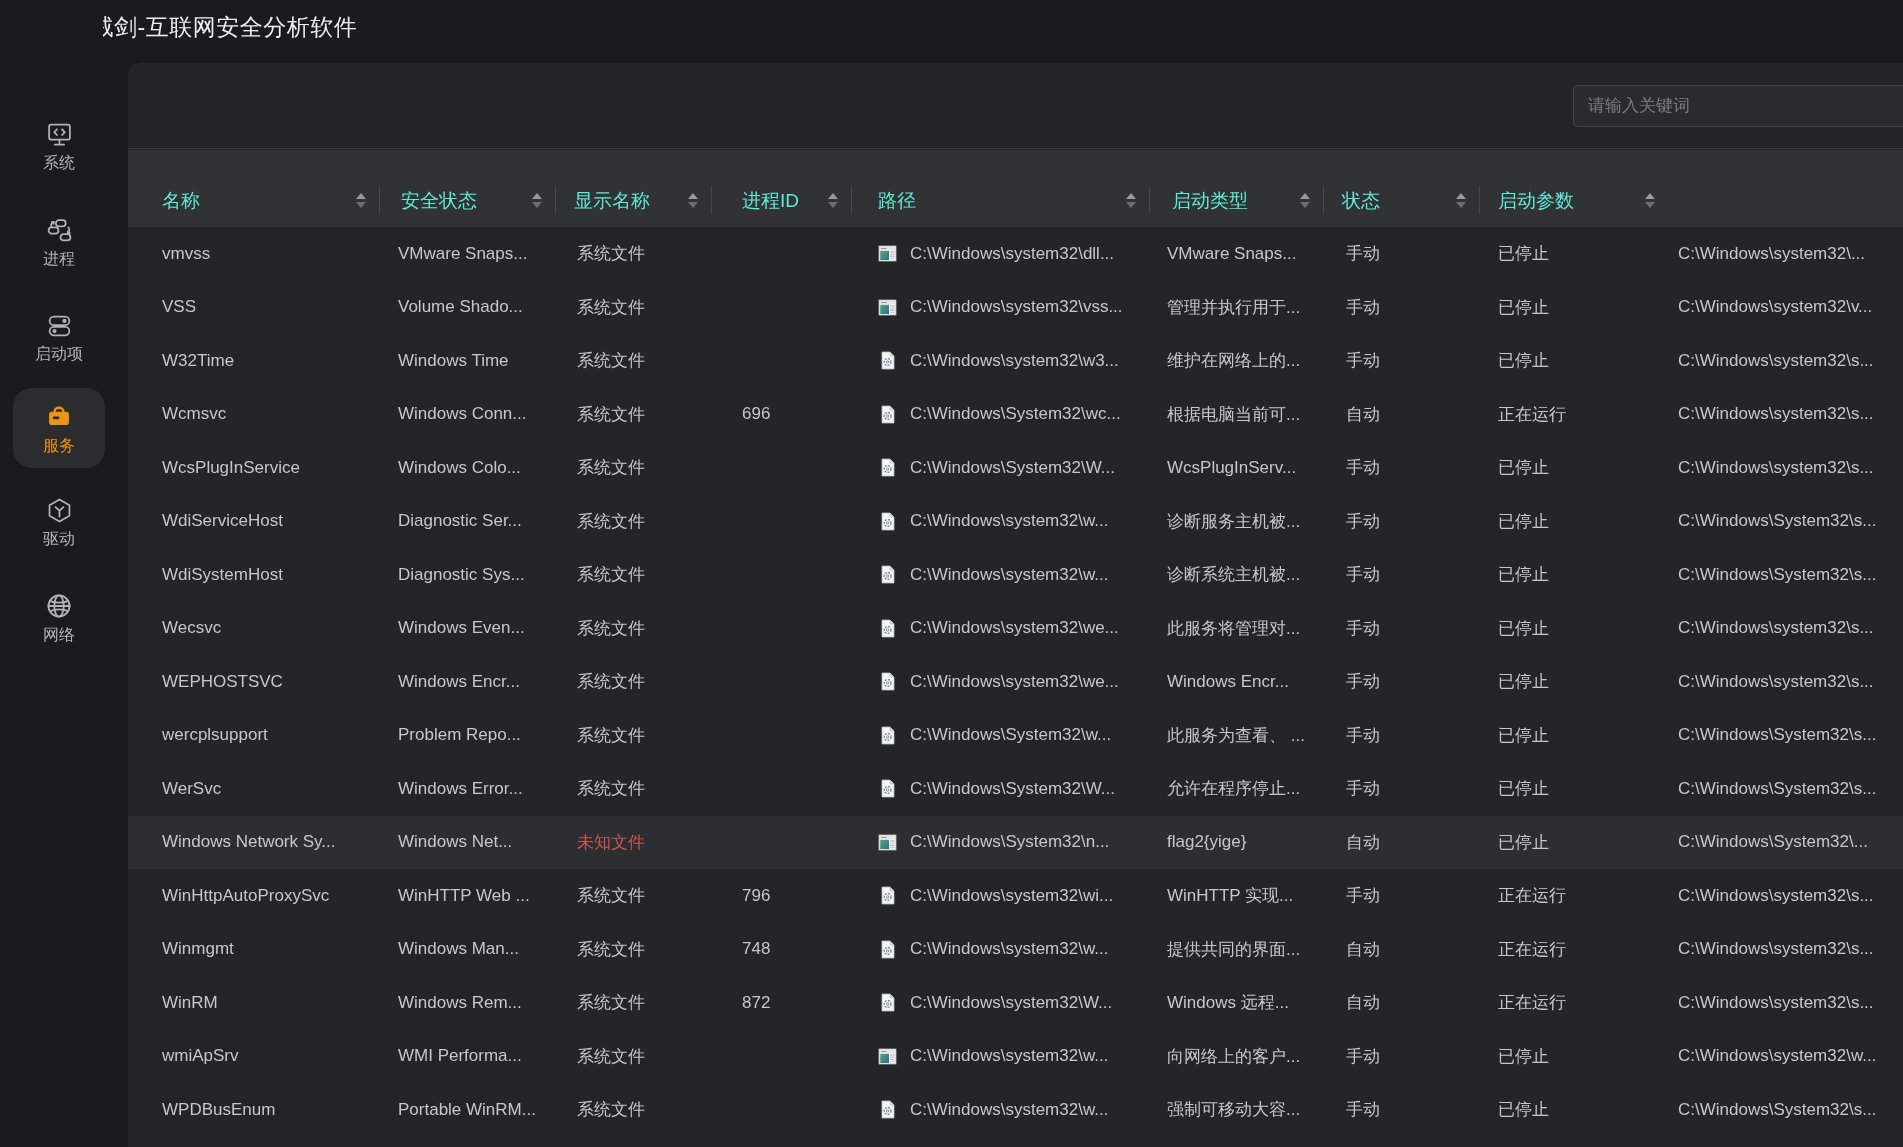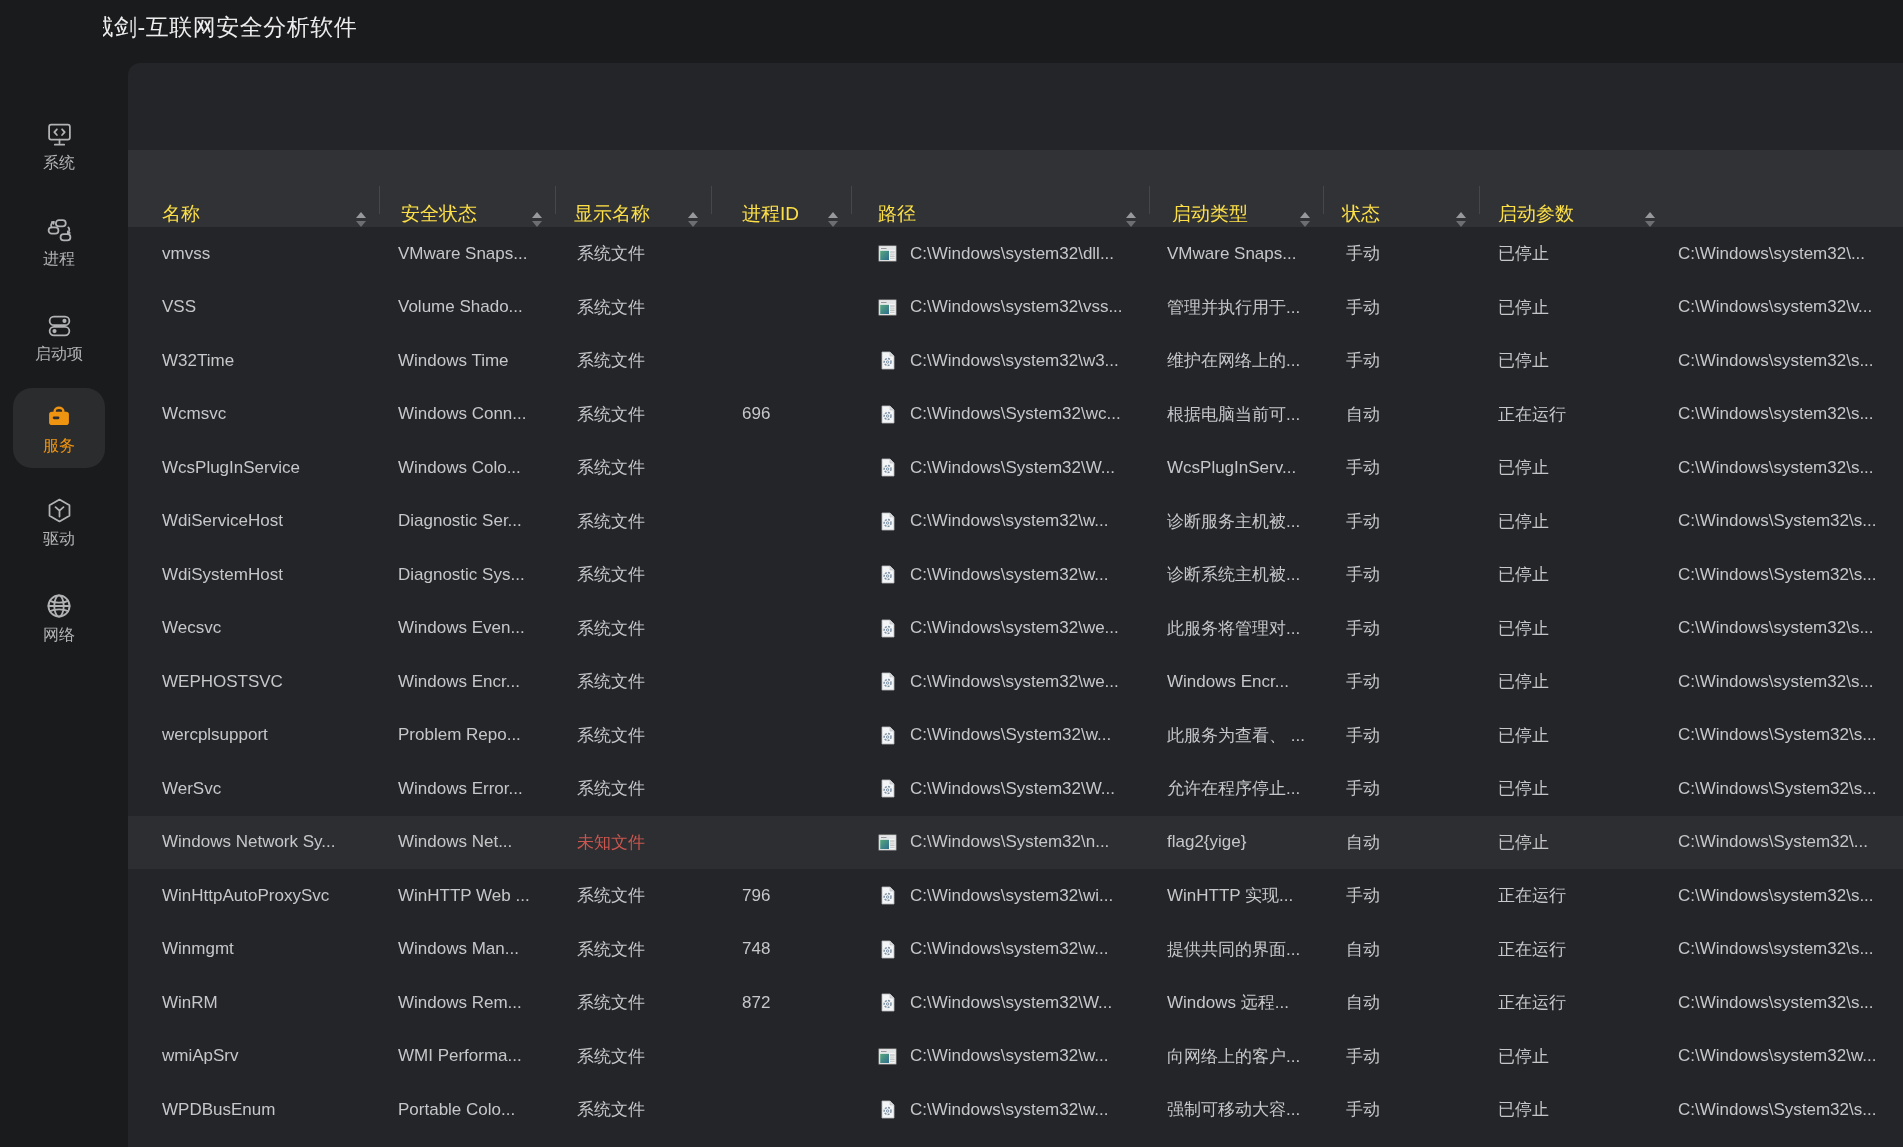--- a/index.html
+++ b/index.html
@@ -54,22 +54,22 @@
   }
   .search::placeholder{ color:#7a7b7c; }
 
   
   .table{ position:absolute; left:0; top:87px; right:0; bottom:0; }
   .thead{
     display:grid; grid-template-columns:var(--cols);
     height:77px; background:#313236; align-items:stretch;
   }
   .th{
-    position:relative; display:flex; align-items:flex-end; justify-content:space-between;
-    padding-top:24px; color:#fde047; font-size:19px; white-space:nowrap; cursor:pointer;
+    position:relative; display:flex; align-items:center; justify-content:space-between;
+    padding-top:24px; color:#5eead4; font-size:19px; white-space:nowrap; cursor:pointer;
     overflow:hidden;
   }
   .th::after{
     content:""; position:absolute; right:0; top:36px; width:1px; height:28px; background:#46474b;
   }
   .th:last-child::after{ display:none; }
   .sort{ display:flex; flex-direction:column; gap:3px; margin-right:14px; flex-shrink:0; }
   .th.last .sort{ margin-right:5px; }
   .sort .up{ width:0;height:0;border-left:5px solid transparent;border-right:5px solid transparent;border-bottom:6px solid #98999c; }
   .sort .down{ width:0;height:0;border-left:5px solid transparent;border-right:5px solid transparent;border-top:6px solid #6d6e72; }
@@ -178,20 +178,23 @@
           <ellipse cx="13" cy="13" rx="4.4" ry="9.8" fill="none" stroke="currentColor" stroke-width="1.7" stroke-linecap="round" stroke-linejoin="round"></ellipse>
           <path d="M3.2 13h19.6" fill="none" stroke="currentColor" stroke-width="1.7" stroke-linecap="round" stroke-linejoin="round"></path>
           <path d="M4.6 8.2c4.3 2.2 12.5 2.2 16.8 0M4.6 17.8c4.3-2.2 12.5-2.2 16.8 0" fill="none" stroke="currentColor" stroke-width="1.7" stroke-linecap="round" stroke-linejoin="round"></path>
         </svg>
       </span>
     <span class="s-label">网络</span>
   </div>
 </div>
 
 <div class="card">
+  <div class="topbar">
+    <input class="search" type="text" placeholder="请输入关键词" style="">
+  </div>
   <div class="table">
     <div class="thead" id="thead">
   <div class="th c1">
     <span class="th-label">名称</span>
     <span class="sort">
             <i class="up"></i>
             <i class="down"></i>
           </span>
   </div>
 
@@ -656,21 +659,21 @@
       <span class="ptext">C:\Windows\system32\w...</span>
     </div>
     <div class="td c6 f-desc">向网络上的客户...</div>
     <div class="td c7 f-type">手动</div>
     <div class="td c8 f-status">已停止</div>
     <div class="td c9 f-params">C:\Windows\system32\w...</div>
   </div>
 
   <div class="tr">
     <div class="td c1 f-name">WPDBusEnum</div>
-    <div class="td c2 f-display">Portable Colo...</div>
+    <div class="td c2 f-display">Portable WinRM...</div>
     <div class="td c3 f-sec">系统文件</div>
     <div class="td c4 f-pid"></div>
     <div class="td c5 cell-path">
 
       <span class="ficon dll" style="display: inline-flex;">
         <svg viewBox="0 0 19 19" xmlns="http://www.w3.org/2000/svg">
           <path d="M4 1 h8 l4 4 v13 H4 z" fill="#f4f5f6" stroke="#b7babd" stroke-width="0.8"></path>
           <path d="M12 1 l4 4 h-4 z" fill="#d8dadd" stroke="#b7babd" stroke-width="0.6"></path>
           <circle cx="9.6" cy="11" r="3.4" fill="none" stroke="#7f93a6" stroke-width="1.5" stroke-dasharray="2 1.2"></circle>
           <circle cx="9.6" cy="11" r="1.2" fill="none" stroke="#7f93a6" stroke-width="1"></circle>

